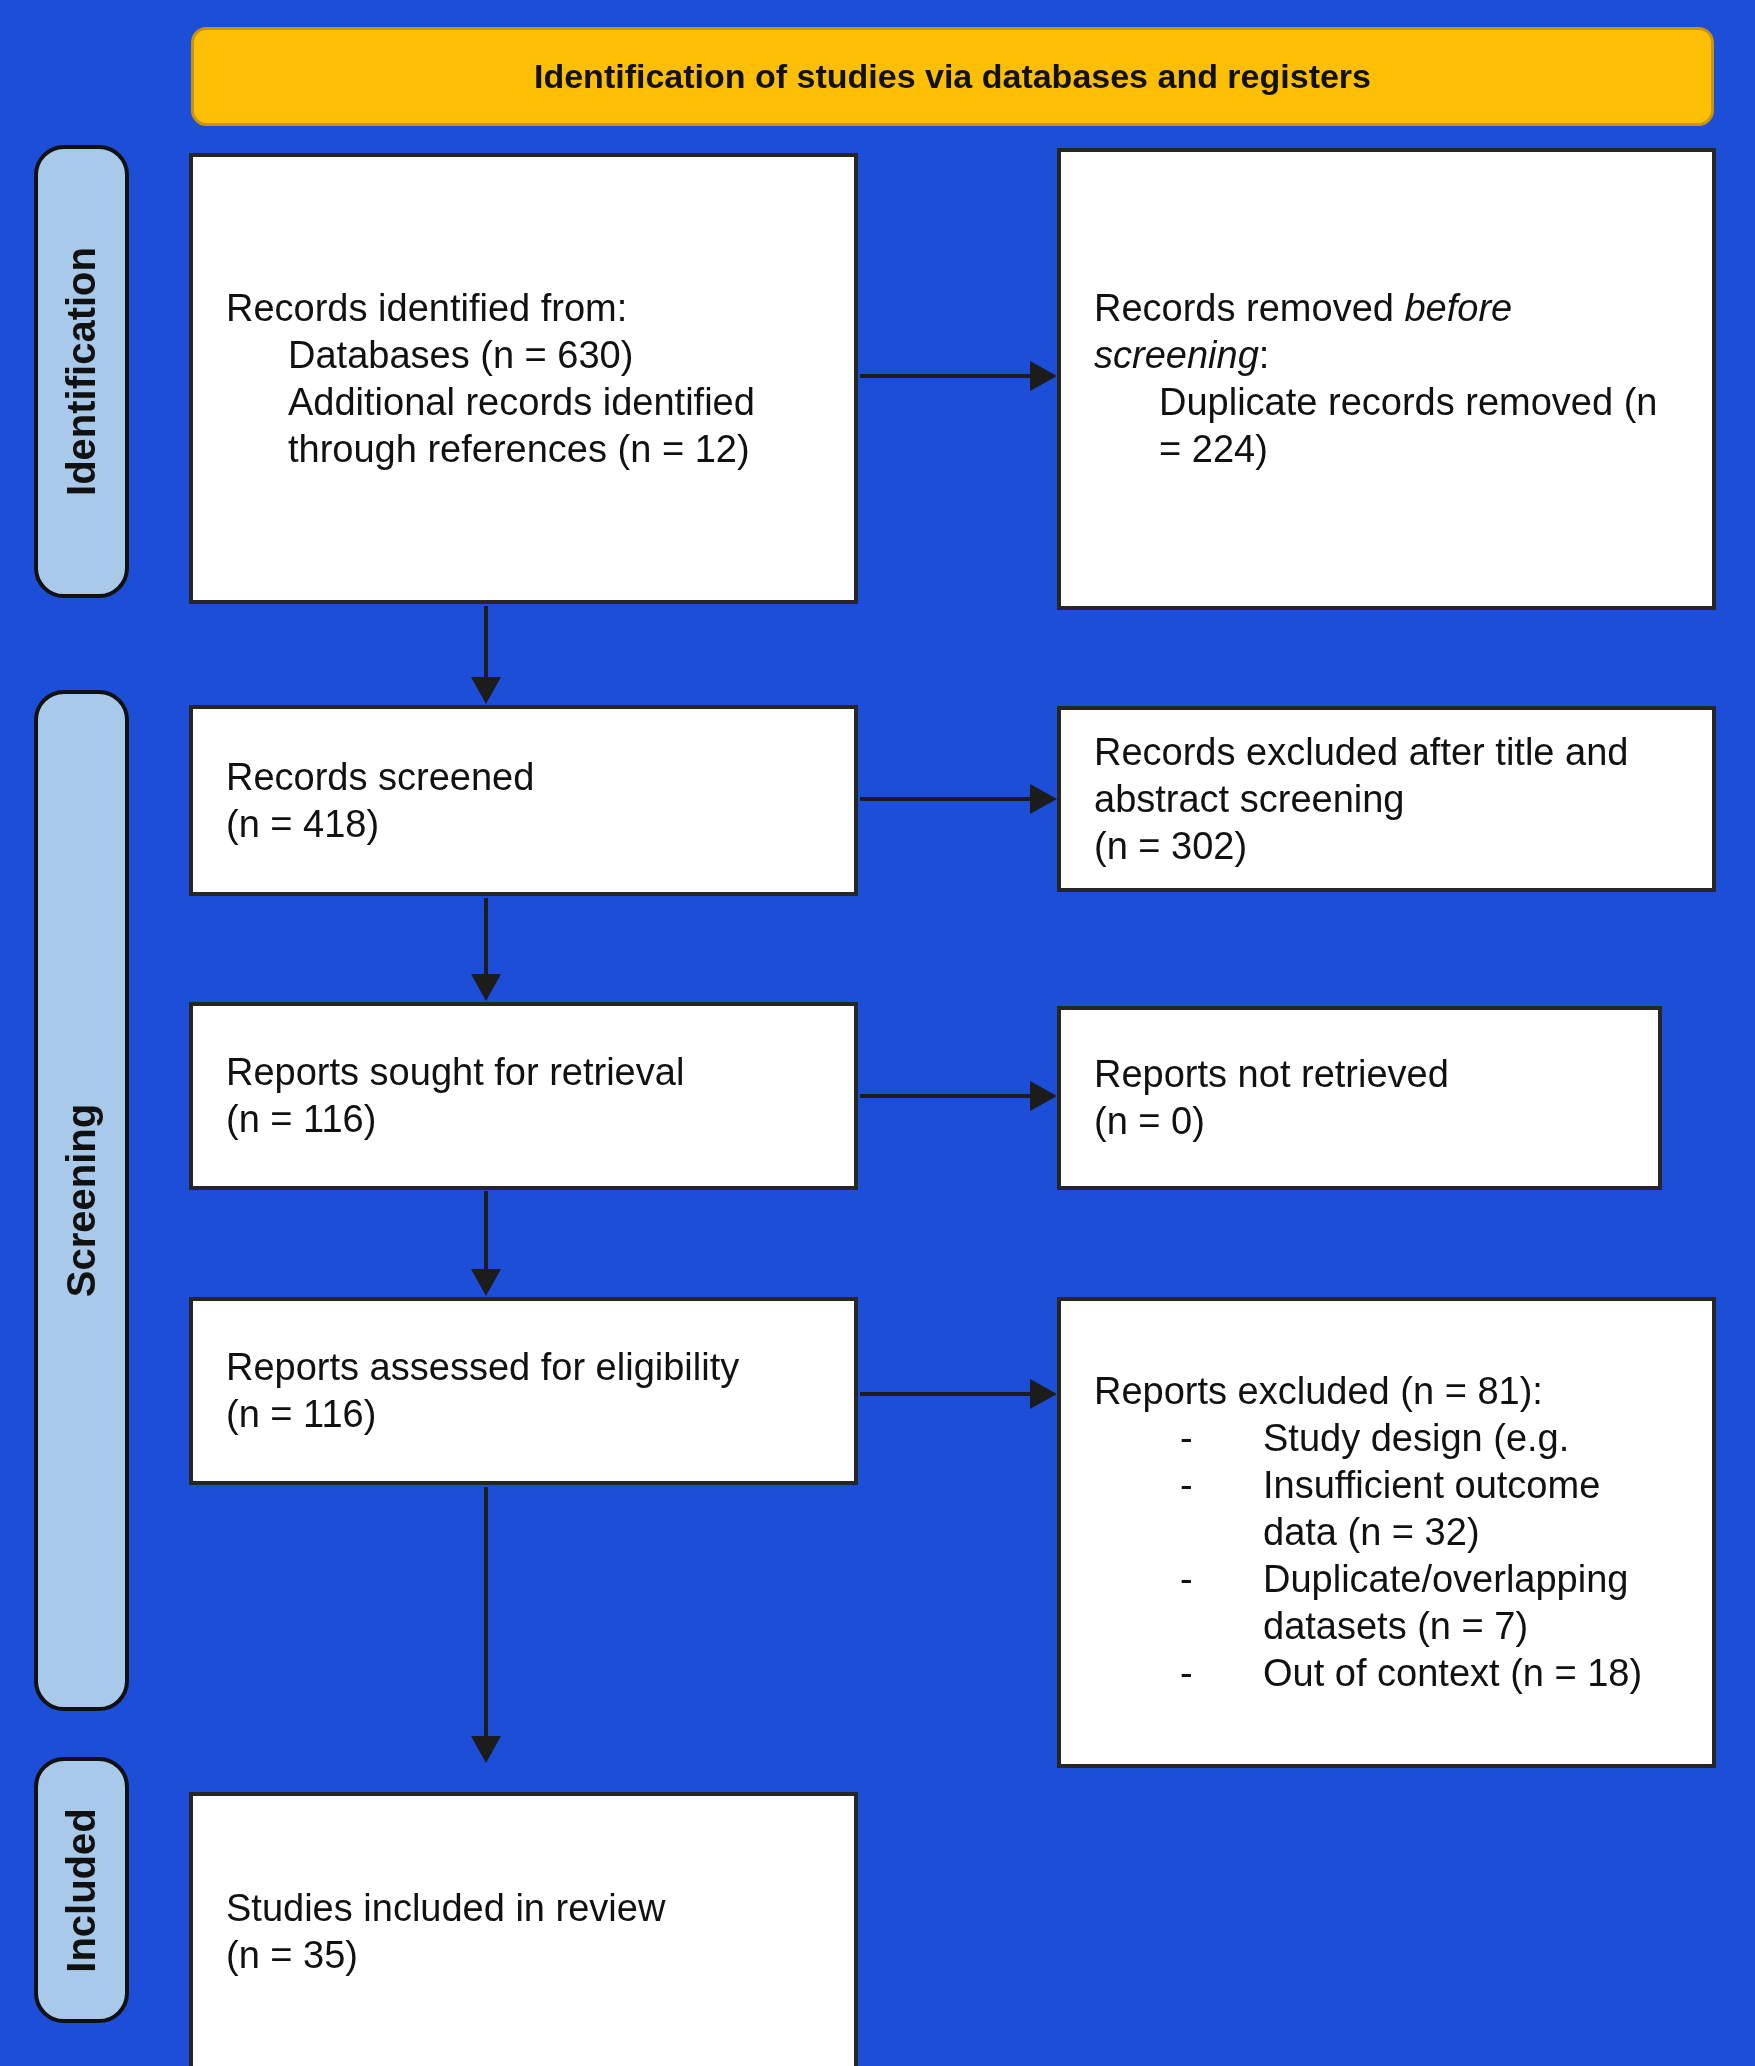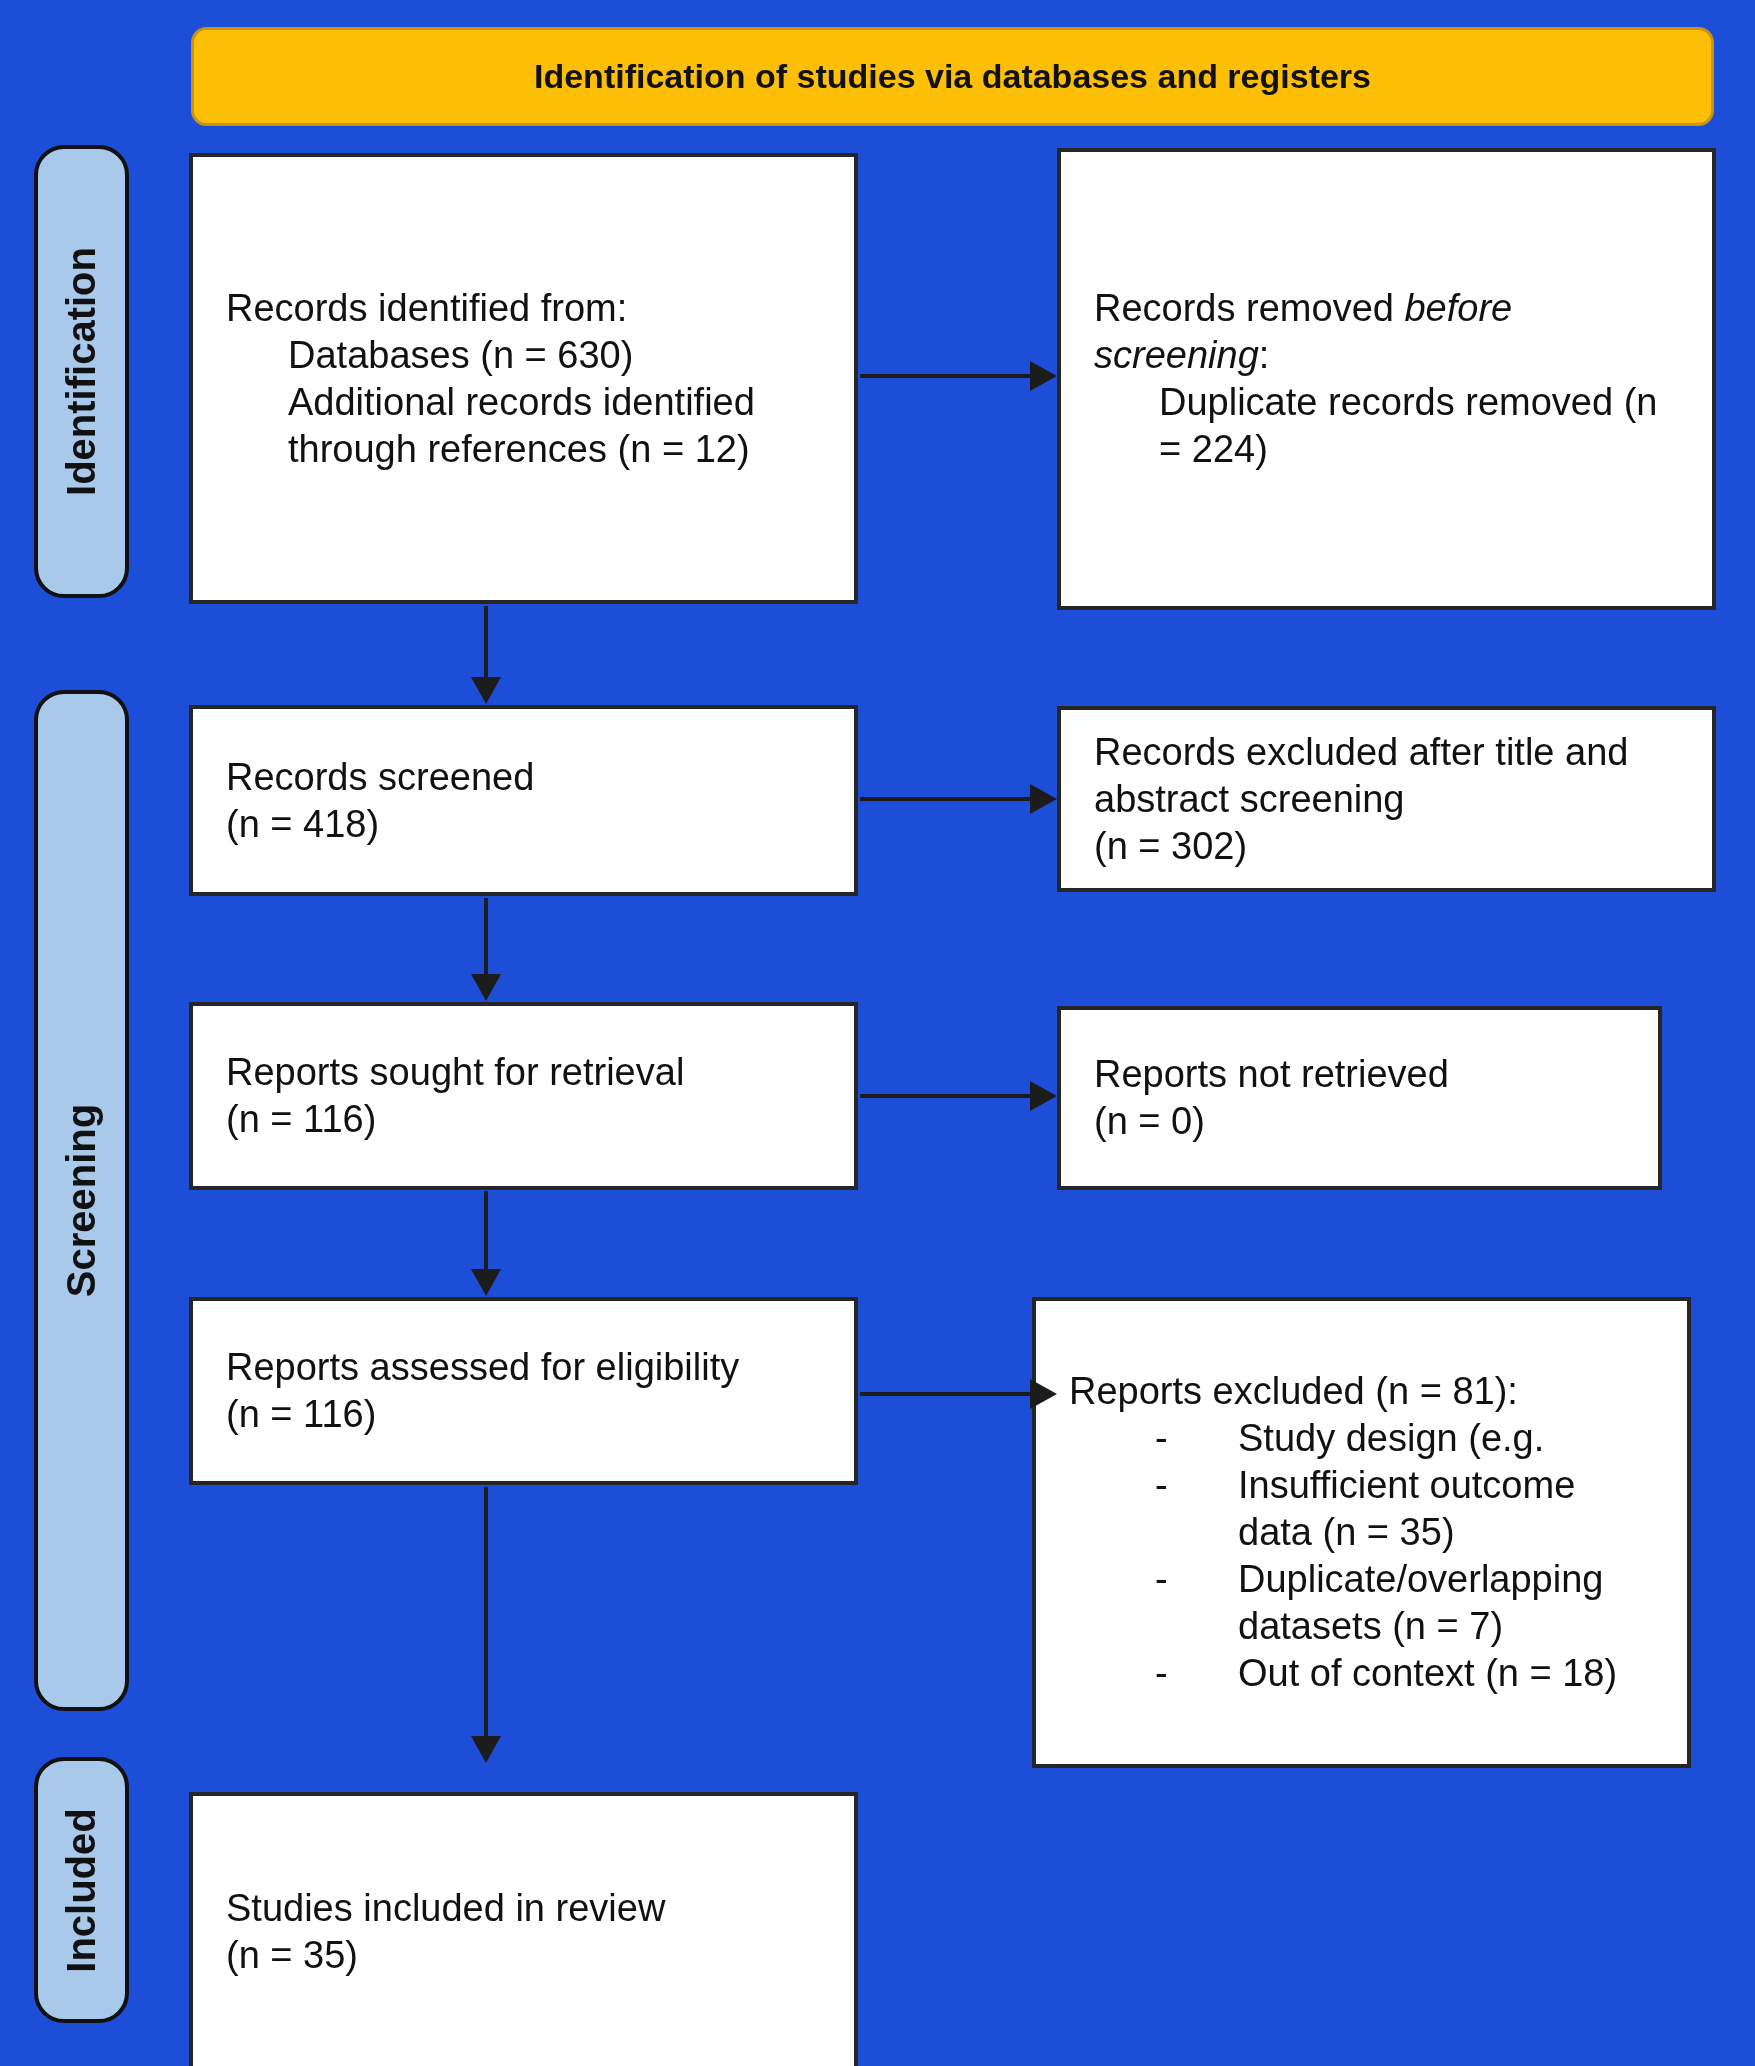--- a/index.html
+++ b/index.html
@@ -146,32 +146,32 @@
     </div>
   </div>
 
   <div class="box" style="left:1057px;top:1006px;width:605px;height:184px">
     <div class="content">
       <div class="ln">Reports not retrieved</div>
       <div class="ln">(n = 0)</div>
     </div>
   </div>
 
-  <div class="box" style="left:1032px;top:1297px;width:659px;height:471px">
+  <div class="box" style="left:1057px;top:1297px;width:659px;height:471px">
     <div class="content">
       <div class="ln">Reports excluded (n = 81):</div>
       <div class="ln bullet-first">
           <span class="dash">-</span>
           <span>Study design (e.g.</span>
         </div>
       <div class="ln bullet-first">
           <span class="dash">-</span>
           <span>Insufficient outcome</span>
         </div>
-      <div class="ln bullet-cont">data (n = 35)</div>
+      <div class="ln bullet-cont">data (n = 32)</div>
       <div class="ln bullet-first">
           <span class="dash">-</span>
           <span>Duplicate/overlapping</span>
         </div>
       <div class="ln bullet-cont">datasets (n = 7)</div>
       <div class="ln bullet-first">
           <span class="dash">-</span>
           <span>Out of context (n = 18)</span>
         </div>
     </div>

